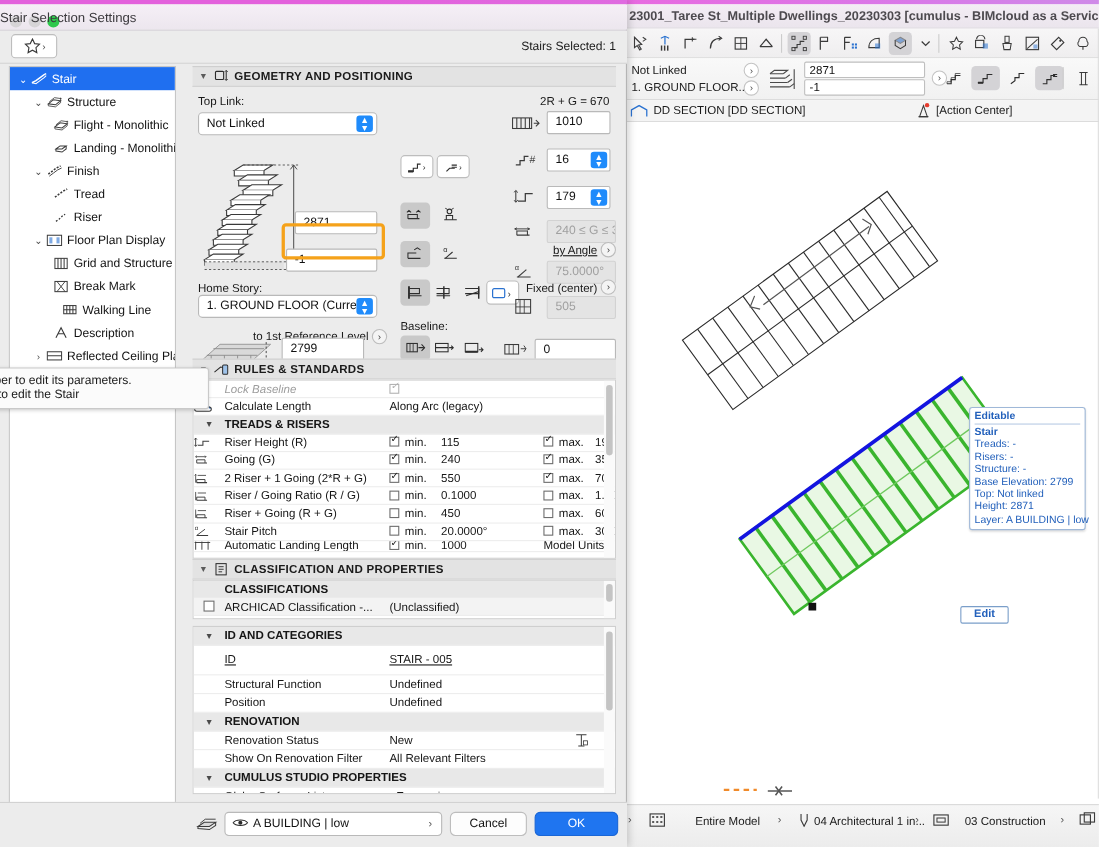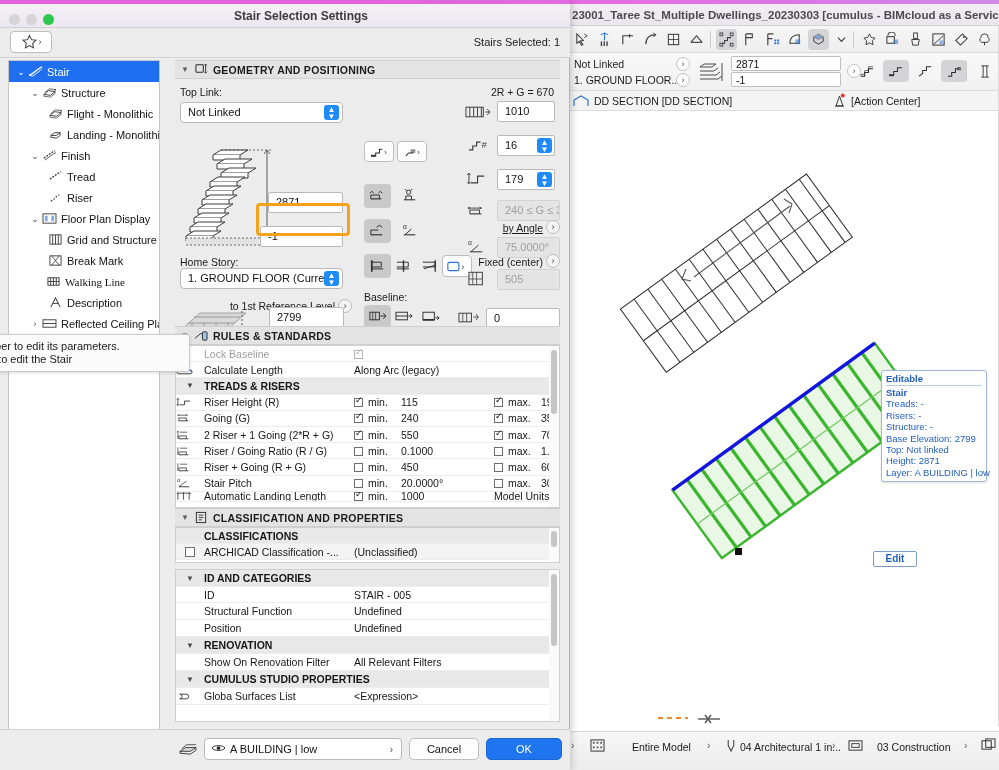--- a/index.html
+++ b/index.html
@@ -114,22 +114,22 @@
     box-shadow: 2px 0 7px rgba(0,0,0,.18);
   }
   #dlg-pink { position:absolute; left:0; top:0; width:570px; height:4px;
      background: linear-gradient(90deg,#e361dc,#e361dc 58%,#df6be0); }
   #dlg-titlebar {
     position:absolute; left:0; top:4px; width:570px; height:24px;
     background: linear-gradient(#f5eff6,#ece6ee);
     border-bottom:1px solid #d4cfd6;
   }
   #dlg-title {
-    position:absolute; left:16px; top:5px; width:570px; text-align:center;
-    font-size:12px; font-weight:bold; color:#3c3a3e;
+    position:absolute; left:0; top:5px; width:570px; text-align:left;
+    font-size:12px; font-weight:normal; color:#3c3a3e;
   }
   .tl { position:absolute; top:10px; width:11px; height:11px; border-radius:50%; }
   #tl-close { left:9px;  background:#d6d4d6; }
   #tl-min   { left:26px; background:#d6d4d6; }
   #tl-max   { left:43px; background:#2ec84c; }
 
   #dlg-fav {
     position:absolute; left:0; top:28px; width:570px; height:30px;
     background:#ececec; border-bottom:1px solid #d4d4d4;
   }
@@ -211,21 +211,21 @@
     position:absolute; width:14px; height:14px; border-radius:7px;
     background:#f4f4f4; border:1px solid #bcbcbc; font-size:9px;
     line-height:12px; text-align:center; color:#3a3a3a;
   }
 
   
   .tbl { position:relative; background:#ffffff; border:1px solid #cfcfcf; overflow:hidden; }
   .trow2 { position:relative; height:16.2px; border-bottom:1px solid #ededed;
      display:flex; align-items:center; font-size:10.5px; color:#161616; }
   .trow2.grp { background:#e8e8e8; font-weight:bold; }
-  .trow2.dim { color:#9d9d9d; }
+  .trow2.dim { color:#9d9d9d;font-style:italic; }
   .trow2.alt { background:#f3f3f3; }
   .c-ico { width:28px; text-align:center; flex:0 0 auto; color:#4a4a4a; }
   .c-name{ width:150px; flex:0 0 auto; overflow:hidden; white-space:nowrap; }
   .c-mid { flex:0 0 auto; }
   .cb { display:inline-block; width:9px; height:9px; border:1px solid #6e6e6e;
         background:#fff; vertical-align:-1px; position:relative; }
   .cb.on:after { content:"✓"; position:absolute; left:0px; top:-4px;
         font-size:9px; color:#111; }
   .cb.dim { border-color:#b3b3b3; }
   .cb.dim.on:after { color:#b0b0b0; }
@@ -693,21 +693,21 @@
       <div class="trow" style="padding-left:38px;">
         <span class="ticon">
           <svg width="15" height="13" viewBox="0 0 16 14">
               <rect x="2" y="2" width="12" height="10" fill="none" stroke="#3b3b3b" stroke-width="1"></rect>
               <path d="M4 12L12 2M4 2l8 10" stroke="#3b3b3b" stroke-width=".9"></path>
             </svg>
         </span>
         <span class="tlabel">Break Mark</span>
       </div>
 
-      <div class="trow" style="padding-left:36px;font-family:Liberation Serif, serif;">
+      <div class="trow" style="padding-left:46px;">
         <span class="ticon">
           <svg width="15" height="13" viewBox="0 0 16 14">
               <rect x="2" y="3" width="12" height="8" fill="none" stroke="#3b3b3b" stroke-width="1"></rect>
               <line x1="5" y1="3" x2="5" y2="11" stroke="#3b3b3b"></line>
               <line x1="8" y1="3" x2="8" y2="11" stroke="#3b3b3b"></line>
               <line x1="11" y1="3" x2="11" y2="11" stroke="#3b3b3b"></line>
               <line x1="2" y1="7" x2="14" y2="7" stroke="#3b3b3b"></line>
             </svg>
         </span>
         <span class="tlabel">Walking Line</span>
@@ -814,21 +814,21 @@
         <div style="position:absolute; left:5px; top:228px;">
           <svg width="70" height="30" viewBox="0 0 70 30">
             <path d="M2 22 L20 6 H66 L48 22 Z" fill="#d9d9d9" stroke="#9a9a9a" stroke-width=".9"></path>
             <g stroke="#8a8a8a" stroke-width=".8">
               <path d="M8 16h46M14 10h46M12 22v-6M24 22v-6M36 22v-6M48 22v-6"></path>
             </g>
             <line x1="62" y1="4" x2="62" y2="28" stroke="#4a4a4a" stroke-width=".9" stroke-dasharray="2 2"></line>
             <path d="M60 25l2 3 2-3" fill="none" stroke="#4a4a4a" stroke-width=".9"></path>
           </svg>
         </div>
-        <div class="tfield" style="left:94px; top:228px; width:75px;">2799</div>
+        <div class="tfield" style="left:81px; top:228px; width:75px;">2799</div>
 
         <div class="sqbtn wt" style="left:189px; top:62px; width:30px;">
           <svg width="19" height="14" viewBox="0 0 20 14">
               <path d="M2 11h4V8h4V4h3" fill="none" stroke="#2d2d2d" stroke-width="1.1"></path>
               <line x1="1" y1="11" x2="6" y2="11" stroke="#2d2d2d" stroke-width="2"></line>
               <text x="15" y="10" font-size="8" fill="#2d2d2d">›</text>
             </svg>
         </div>
         <div class="sqbtn wt" style="left:222px; top:62px; width:30px;">
           <svg width="19" height="14" viewBox="0 0 20 14">
@@ -1188,38 +1188,49 @@
         <div class="scroll" style="top:3px; height:16px;"></div>
       </div>
 
       <div style="height:6px; background:#ececec;"></div>
 
       <div class="tbl" style="height:153px;">
         <div class="trow2 grp" style="height:17px;">
           <span class="c-ico" style="font-size:8px;">▼</span>
           <span class="c-name">ID AND CATEGORIES</span>
         </div>
-        <div class="trow2" style="height:16px;">
+        <div class="trow2" style="height:27px;text-decoration:underline;">
           <span class="c-ico"></span>
           <span class="c-name">ID</span>
           <span class="c-mid">STAIR - 005</span>
         </div>
         <div class="trow2" style="height:17px;">
           <span class="c-ico"></span>
           <span class="c-name">Structural Function</span>
           <span class="c-mid">Undefined</span>
         </div>
         <div class="trow2" style="height:17px;">
           <span class="c-ico"></span>
           <span class="c-name">Position</span>
           <span class="c-mid">Undefined</span>
         </div>
         <div class="trow2 grp" style="height:17px;">
           <span class="c-ico" style="font-size:8px;">▼</span>
           <span class="c-name">RENOVATION</span>
+        </div>
+        <div class="trow2" style="height:17px;">
+          <span class="c-ico"></span>
+          <span class="c-name">Renovation Status</span>
+          <span class="c-mid">New</span>
+          <span style="position:absolute; right:23px; top:1px;">
+            <svg width="15" height="14" viewBox="0 0 16 15">
+                <path d="M3 2h10M8 2v11M5 13h6" stroke="#3b3b3b" stroke-width="1" fill="none"></path>
+                <rect x="10" y="8" width="4" height="4" fill="none" stroke="#3b3b3b" stroke-width=".8"></rect>
+              </svg>
+          </span>
         </div>
         <div class="trow2" style="height:17px;">
           <span class="c-ico"></span>
           <span class="c-name">Show On Renovation Filter</span>
           <span class="c-mid">All Relevant Filters</span>
         </div>
         <div class="trow2 grp" style="height:17px;">
           <span class="c-ico" style="font-size:8px;">▼</span>
           <span class="c-name" style="width:200px;">CUMULUS STUDIO PROPERTIES</span>
         </div>

